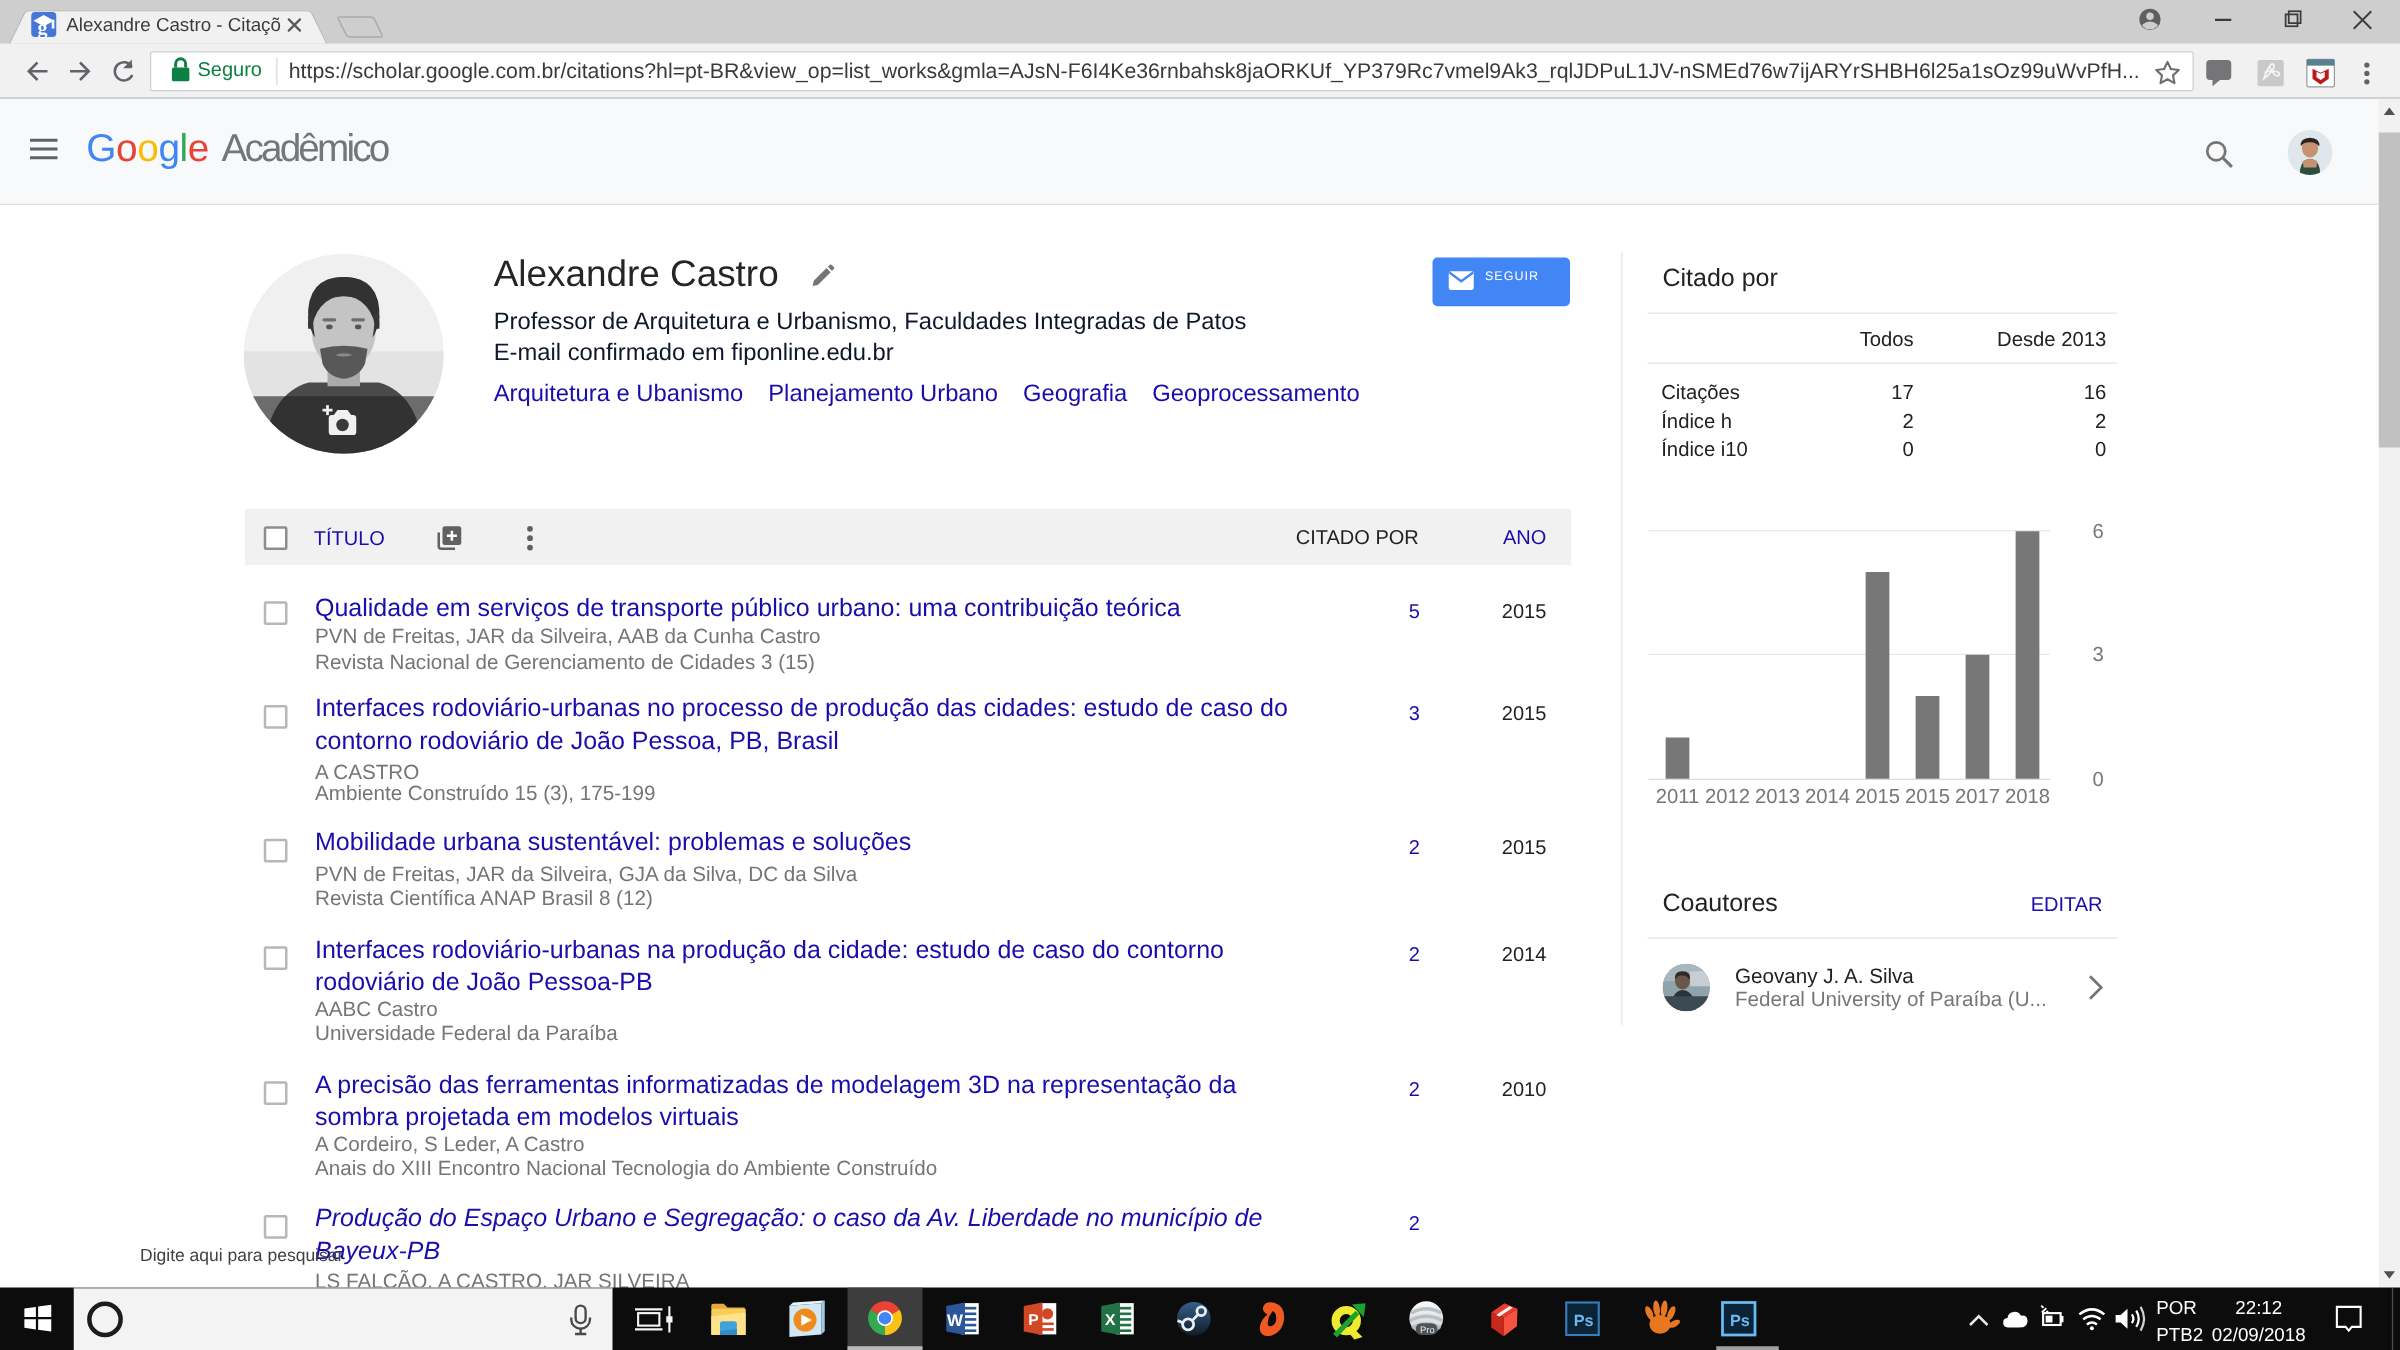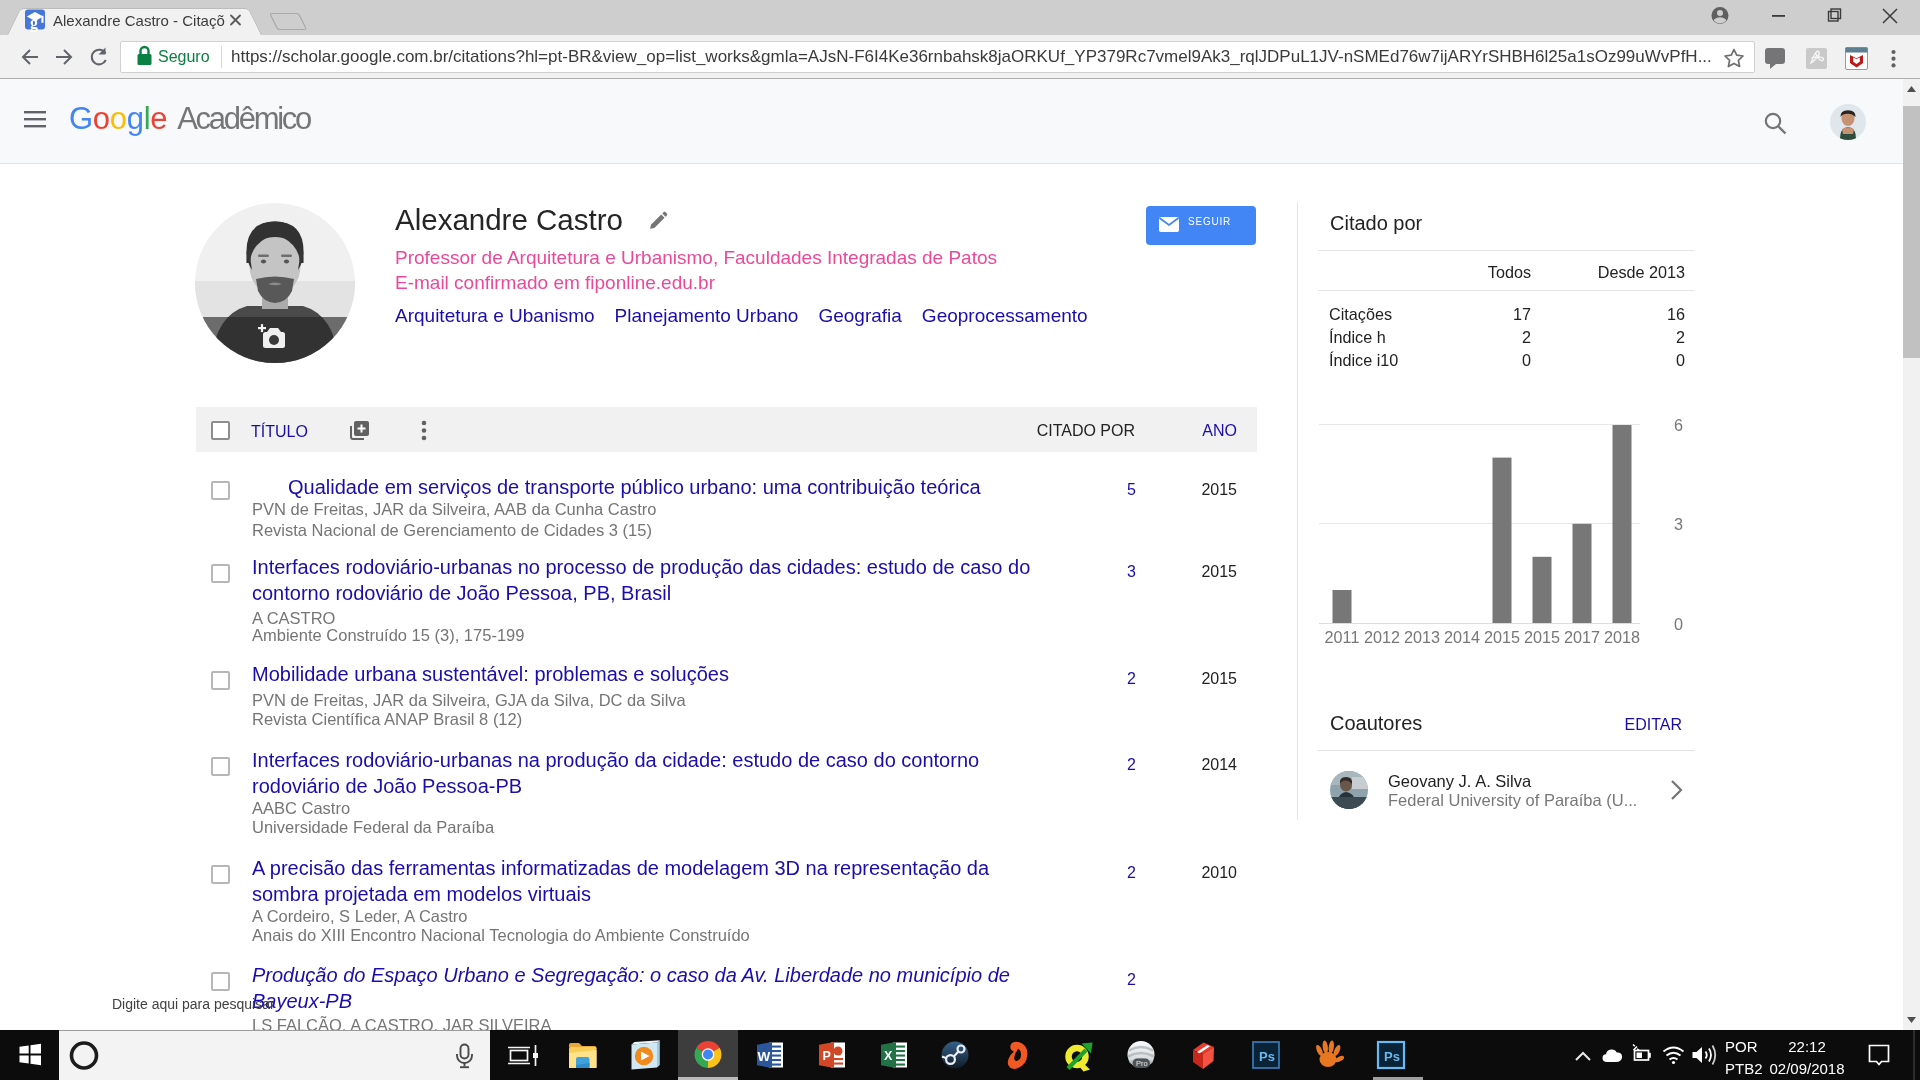--- a/index.html
+++ b/index.html
@@ -10,21 +10,21 @@
   #toolbar{left:0;top:35px;width:1920px;height:43px;background:#f1f1f2;border-bottom:1px solid #aeaeae;}
   #urlbar{left:120px;top:41px;width:1633px;height:30px;background:#fff;border:1px solid #d0d0d0;border-radius:2px;}
   #urltext{left:231px;top:47px;width:1480px;height:22px;font-size:17px;color:#3a3a3a;white-space:nowrap;overflow:hidden;}
   #seguro{left:158px;top:48px;font-size:16px;color:#0b8043;}
   
   #gsheader{left:0;top:79px;width:1920px;height:84px;background:#f8f9fa;border-bottom:1px solid #e2e2e2;}
   #gslogo{left:69px;top:99px;font-size:31px;line-height:40px;letter-spacing:-0.3px;}
   #gslogo span.ac{color:#747678;margin-left:10px;letter-spacing:-2.3px;}
   
   #pname{left:395px;top:202px;font-size:29.5px;line-height:36px;color:#252525;}
-  .pdesc{left:395px;font-size:19px;color:#ec4899;}
+  .pdesc{left:395px;font-size:19px;color:#0f172a;}
   .plinks{left:395px;top:305px;font-size:19px;color:#1a0dab;}
   .plinks span{margin-right:20px;}
   #seguirbtn{left:1146px;top:206px;width:110px;height:39px;background:#4285f4;border-radius:4px;color:#fff;font-size:15px;letter-spacing:0.7px;}
   
   #thead{left:196px;top:407px;width:1061px;height:45px;background:#f1f1f1;}
   .cb{width:15px;height:15px;background:#fff;border:2px solid #8d8d8d;border-radius:2px;}
   .cbrow{width:15px;height:15px;background:#fff;border:2px solid #b7b7b7;border-radius:2px;}
   .ptitle{left:252px;width:792px;font-size:20px;line-height:26px;color:#1a0dab;}
   .pauth{left:252px;width:720px;font-size:16.5px;line-height:21px;color:#757575;white-space:nowrap;}
   .pnum{width:60px;text-align:right;font-size:16px;color:#1a0dab;}
@@ -188,21 +188,21 @@
   </svg>
   <svg class="abs" style="left:418px;top:419px" width="12" height="26" viewBox="0 0 12 26">
     <circle cx="6" cy="4" r="2.3" fill="#616161"></circle>
     <circle cx="6" cy="11.5" r="2.3" fill="#616161"></circle>
     <circle cx="6" cy="19" r="2.3" fill="#616161"></circle>
   </svg>
   <div class="abs" style="left:1035px;top:422px;width:100px;text-align:right;font-size:16px;color:#222;">CITADO POR</div>
   <div class="abs" style="left:1177px;top:422px;width:60px;text-align:right;font-size:16px;color:#1a0dab;">ANO</div>
 
   <div class="abs cbrow" style="left:211px;top:481px;"></div>
-  <div class="abs ptitle" style="top:473.5px;margin-left:36px;">Qualidade em serviços de transporte público urbano: uma contribuição teórica</div>
+  <div class="abs ptitle" style="top:473.5px;">Qualidade em serviços de transporte público urbano: uma contribuição teórica</div>
   <div class="abs pauth" style="top:499px;">PVN de Freitas, JAR da Silveira, AAB da Cunha Castro</div>
   <div class="abs pauth" style="top:520px;">Revista Nacional de Gerenciamento de Cidades 3 (15)</div>
   <div class="abs pnum" style="left:1076px;top:481px;">5</div>
   <div class="abs pyear" style="left:1177px;top:481px;">2015</div>
 
   <div class="abs cbrow" style="left:211px;top:564px;"></div>
   <div class="abs ptitle" style="top:554px;">Interfaces rodoviário-urbanas no processo de produção das cidades: estudo de caso do contorno rodoviário de João Pessoa, PB, Brasil</div>
   <div class="abs pauth" style="top:608px;">A CASTRO</div>
   <div class="abs pauth" style="top:625px;">Ambiente Construído 15 (3), 175-199</div>
   <div class="abs pnum" style="left:1076px;top:563px;">3</div>

